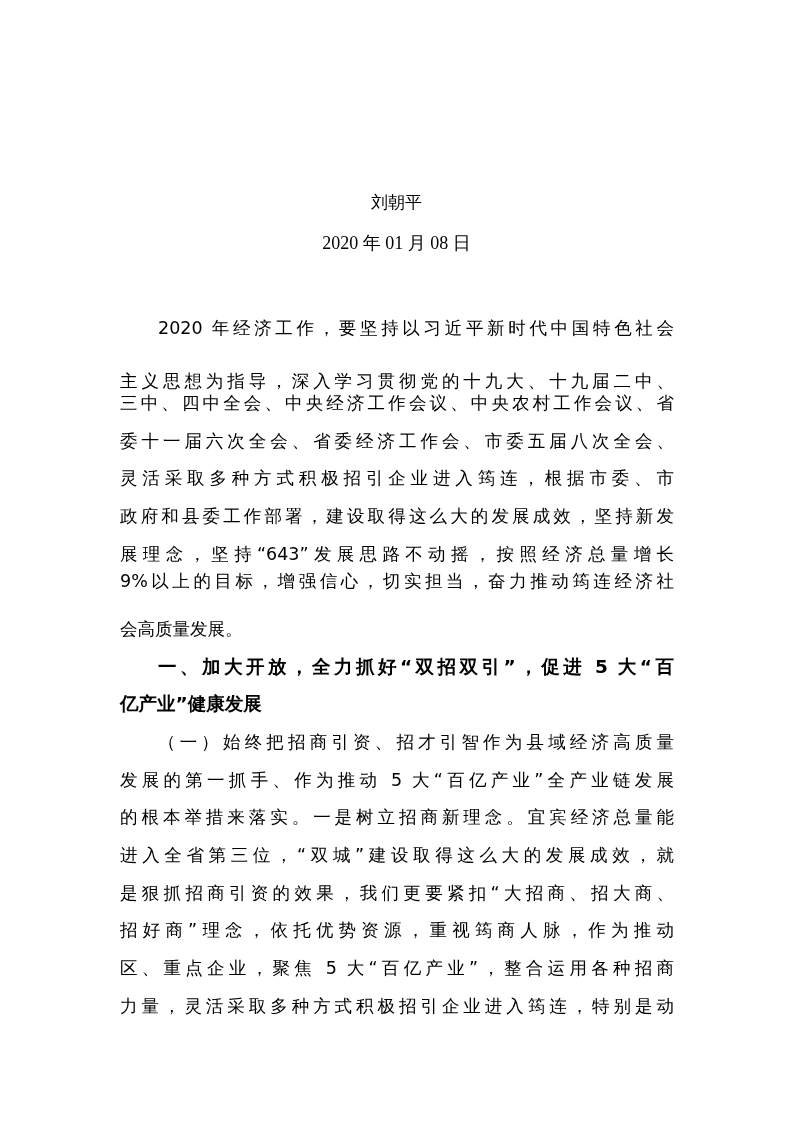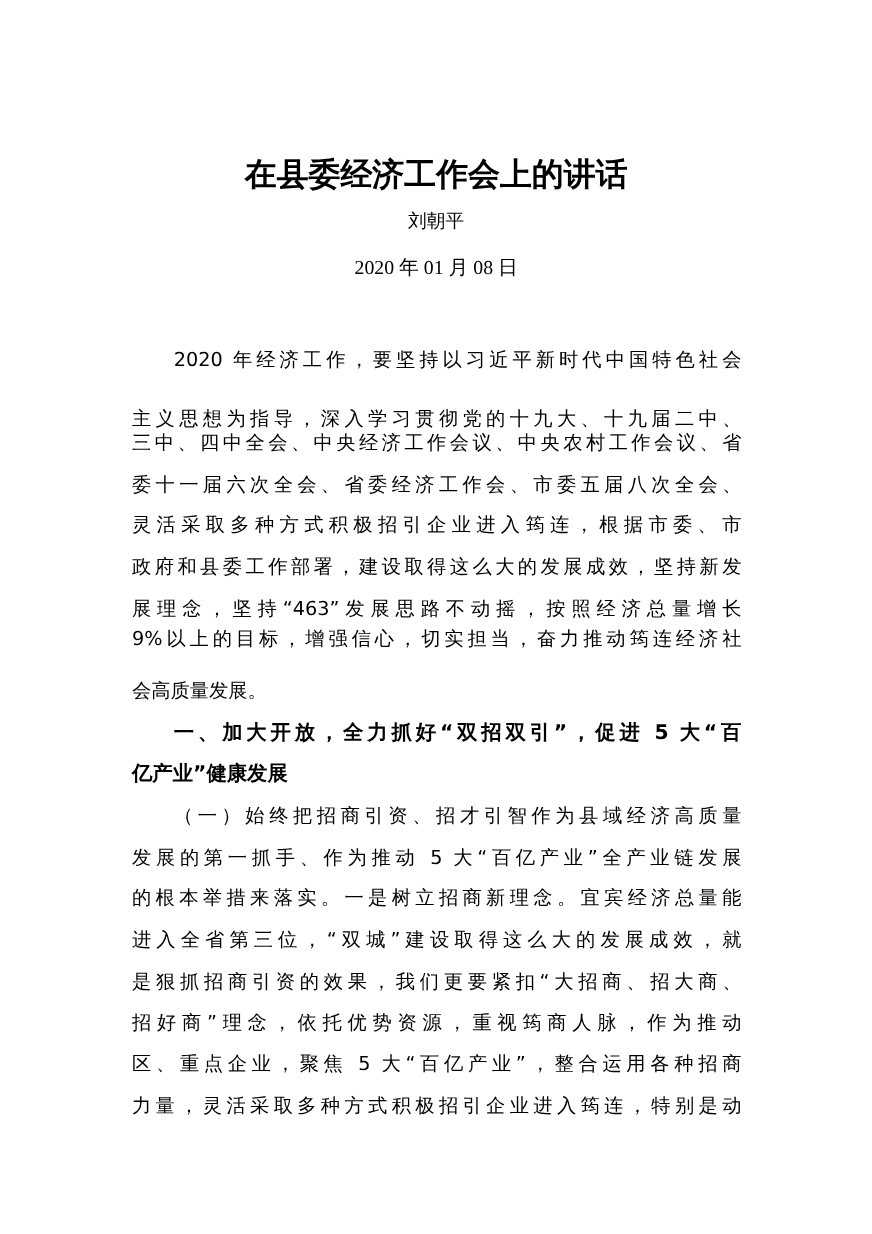--- a/index.html
+++ b/index.html
@@ -5,21 +5,21 @@
   html, body { margin: 0; padding: 0; background: #ffffff; }
   body { width: 793px; height: 1122px; position: relative; overflow: hidden; color: #000; }
   .page { position: absolute; left: 0; top: 0; width: 793px; height: 1122px; background: #fff; }
   .title {
     position: absolute; left: 0; width: 793px; top: 138px; text-align: center;
     font-family: "DejaVu Serif", "Liberation Serif", serif; font-weight: bold;
     font-size: 29px; letter-spacing: 0px; line-height: 40px;
   }
   .author {
     position: absolute; left: 0; width: 793px; top: 188px; text-align: center;
-    font-family: Liberation Mono, monospace; font-size: 17px; line-height: 30px;
+    font-family: Liberation Serif, serif; font-size: 17px; line-height: 30px;
   }
   .date {
     position: absolute; left: 0; width: 793px; top: 228px; text-align: center;
     font-family: "Liberation Serif", "DejaVu Serif", serif; font-size: 18px; line-height: 30px;
   }
   .body-line {
     position: absolute; left: 120px; width: 554px; height: 30px;
     font-family: "DejaVu Sans", "Liberation Sans", sans-serif; font-size: 17.5px; line-height: 30px;
     white-space: nowrap; text-align: justify; text-align-last: justify; letter-spacing: 0;
   }
@@ -30,32 +30,31 @@
     font-family: "DejaVu Sans", "Liberation Sans", sans-serif; font-weight: bold; font-size: 18.5px;
     line-height: 30px; white-space: nowrap; text-align: justify; text-align-last: justify;
   }
   .heading-line.indent { left: 158px; width: 516px; }
   .heading-line.last { text-align-last: left; }
 </style>
 </head>
 <body>
 
 <div class="page">
-  <div class="title">在县委经济工作会上的讲话</div>
   <div class="author">刘朝平</div>
   <div class="date">2020 年 01 月 08 日</div>
 
   <div>
     <div class="body-line indent" style="top:313px">2020 年经济工作，要坚持以习近平新时代中国特色社会</div>
     <div class="body-line" style="top:366px">主义思想为指导，深入学习贯彻党的十九大、十九届二中、</div>
     <div class="body-line" style="top:388px">三中、四中全会、中央经济工作会议、中央农村工作会议、省</div>
     <div class="body-line" style="top:426px">委十一届六次全会、省委经济工作会、市委五届八次全会、</div>
     <div class="body-line" style="top:463px">灵活采取多种方式积极招引企业进入筠连，根据市委、市</div>
     <div class="body-line" style="top:501px">政府和县委工作部署，建设取得这么大的发展成效，坚持新发</div>
-    <div class="body-line" style="top:539px">展理念，坚持“463”发展思路不动摇，按照经济总量增长</div>
+    <div class="body-line" style="top:539px">展理念，坚持“643”发展思路不动摇，按照经济总量增长</div>
     <div class="body-line" style="top:566px">9%以上的目标，增强信心，切实担当，奋力推动筠连经济社</div>
     <div class="body-line last" style="top:614px">会高质量发展。</div>
   </div>
 
   <div>
     <div class="heading-line indent" style="top:652px">一、加大开放，全力抓好“双招双引”，促进 5 大“百</div>
     <div class="heading-line last" style="top:689px">亿产业”健康发展</div>
   </div>
 
   <div>

